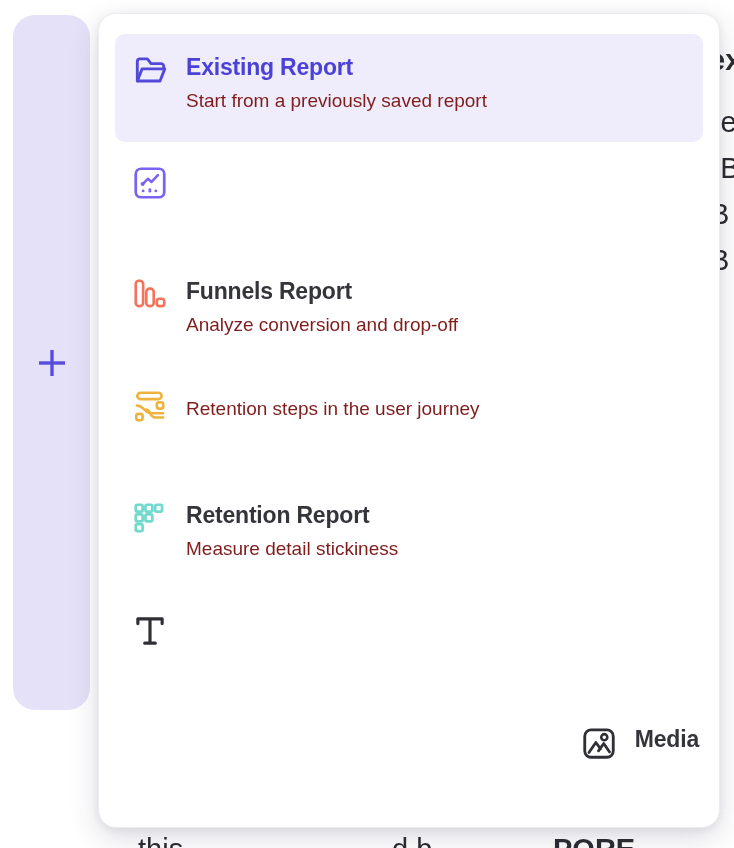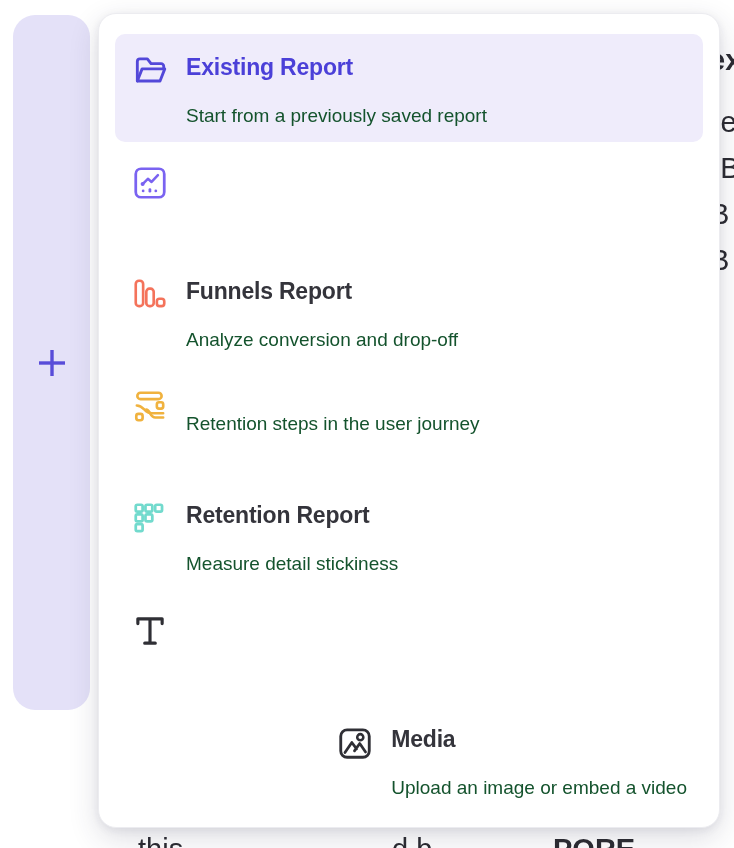--- a/index.html
+++ b/index.html
@@ -46,21 +46,21 @@
     border: 1px solid #ececf0;
     border-radius: 18px;
     box-shadow: 0 10px 30px rgba(44, 42, 74, 0.16), 0 2px 8px rgba(44, 42, 74, 0.08);
     padding: 20px 16px 15px 16px;
     z-index: 2;
   }
   .menu-item {
     box-sizing: border-box;
     height: 108px;
     margin-bottom: 4px;
-    padding: 19px 16px 0 16px;
+    padding: 19px 4px 0 16px;
     border-radius: 10px;
     display: flex;
     align-items: flex-start;
     cursor: pointer;
   }
   .menu-item:last-child { margin-bottom: 0; justify-content: flex-end; }
   .menu-item.selected { background: #efecfb; }
   .menu-item .icon-box {
     width: 38px; height: 38px;
     flex-shrink: 0;
@@ -70,24 +70,24 @@
   .menu-item .texts { margin-left: 17px; }
   .menu-item .item-title {
     font-size: 23px;
     font-weight: 700;
     color: #34343b;
     line-height: 28px;
     letter-spacing: -0.2px;
   }
   .menu-item.selected .item-title { color: #4b40d8; }
   .menu-item .item-subtitle {
-    margin-top: 22px;
+    margin-top: 7px;
     font-size: 19px;
     font-weight: 400;
-    color: #14532d;
+    color: #7f1d1d;
     line-height: 25px;
   }
 </style>
 </head>
 <body>
 
 <div id="bg-fragments">
     <span class="bg-frag bold" style="left: 709px; top: 44px;">ex</span>
     <span class="bg-frag" style="left: 714px; top: 106px;">ie</span>
     <span class="bg-frag" style="left: 704px; top: 152px;">gB</span>
@@ -187,16 +187,15 @@
     <div class="menu-item">
     <span class="icon-box">
         <svg width="38" height="38" viewBox="0 0 36 36" fill="none">
     <rect x="4.5" y="5.5" width="27" height="26" rx="6" stroke="#2f2f35" stroke-width="2.7"></rect>
     <circle cx="23" cy="12.5" r="2.9" stroke="#2f2f35" stroke-width="2.4"></circle>
     <path d="M8.5 27 L15 17.5 L19.5 23.5 M17.5 25.5 L22.5 18.5 L28 26.5" stroke="#2f2f35" stroke-width="2.6" stroke-linecap="round" stroke-linejoin="round"></path>
   </svg>
       </span>
     <span class="texts">
       <div class="item-title">Media</div>
-      <div class="item-subtitle">Upload an image or embed a video</div>
     </span>
   </div>
   </div>
 
 </body></html>

